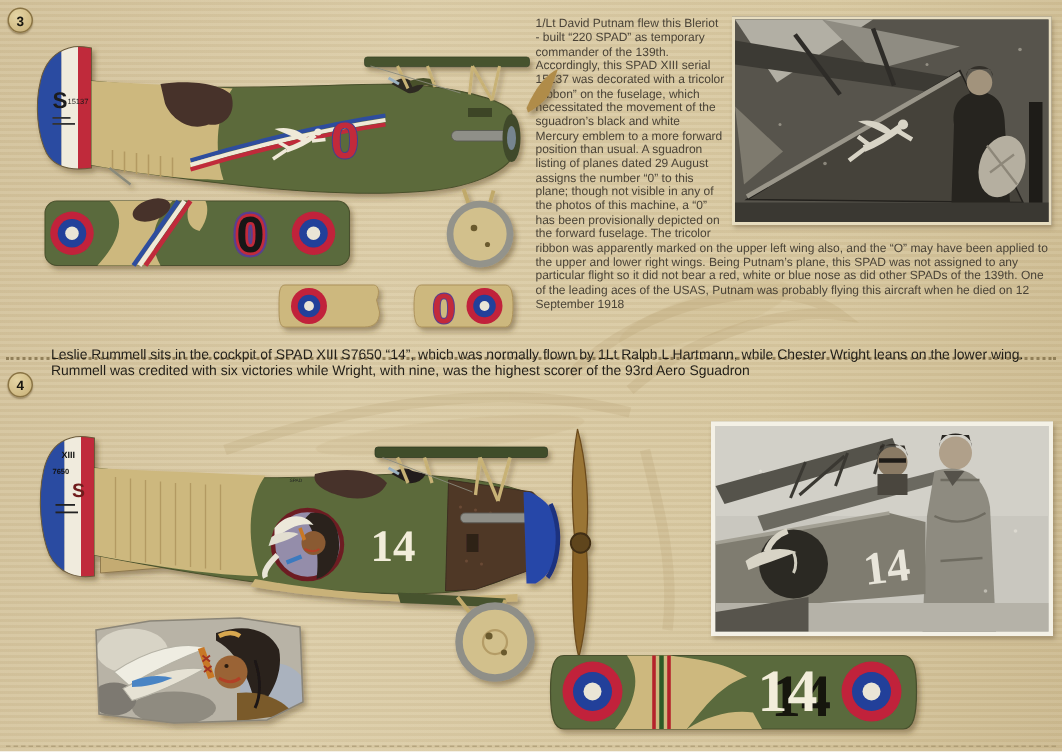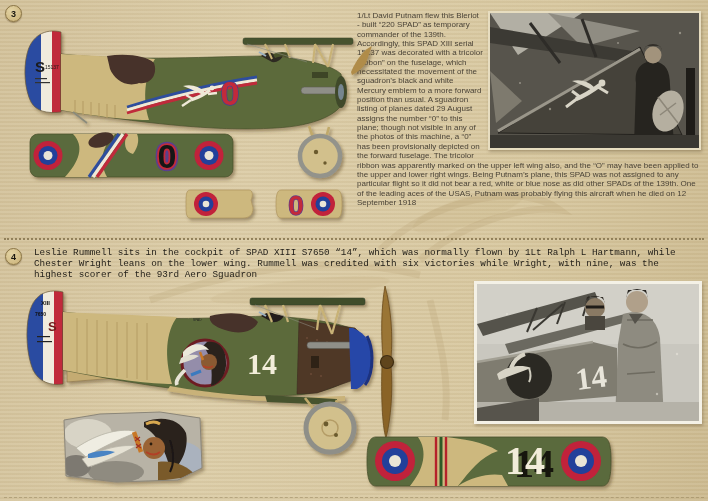--- a/index.html
+++ b/index.html
@@ -14,21 +14,21 @@
   .badge{
     position:absolute;width:17px;height:17px;border-radius:50%;
     background:radial-gradient(circle at 35% 30%, #e4d4a4, #c9b177);
     border:1px solid #8a7444;box-sizing:border-box;
     font-size:9px;font-weight:bold;color:#18160f;
     display:flex;align-items:center;justify-content:center;
     box-shadow:0 1px 1px rgba(80,60,30,.4);
   }
   .title{position:absolute;color:#211e18;}
   .title.s3{left:35px;top:10px;width:420px;font-size:10px;letter-spacing:.1px;}
-  .title.s4{left:34px;top:247px;width:664px;font-size:9.3px;line-height:11px;font-family:Liberation Mono, monospace;}
+  .title.s4{left:34px;top:231px;width:664px;font-size:9.3px;line-height:11px;}
   .bodytext{
     position:absolute;left:357px;top:11px;width:344px;height:227px;overflow:hidden;
     font-size:8px;line-height:9.35px;color:#4a4337;text-align:left;
   }
   .photo{box-sizing:border-box;position:absolute;background:#56534b;}
   .photo1{left:488px;top:11px;width:213px;height:139px;border:2px solid #e7ddc0;box-shadow:1px 2px 3px rgba(90,70,40,.35);}
   .float-spacer{float:right;width:218px;height:142px;}
   .photo2{left:474px;top:281px;width:228px;height:143px;border:3px solid #f4f1e6;background:#c9c7bf;box-shadow:1px 2px 3px rgba(90,70,40,.35);}
   .sep{position:absolute;left:4px;right:4px;height:0;border-top:2px dotted #86754f;opacity:.85;}
   .sep.mid{top:238px;}

